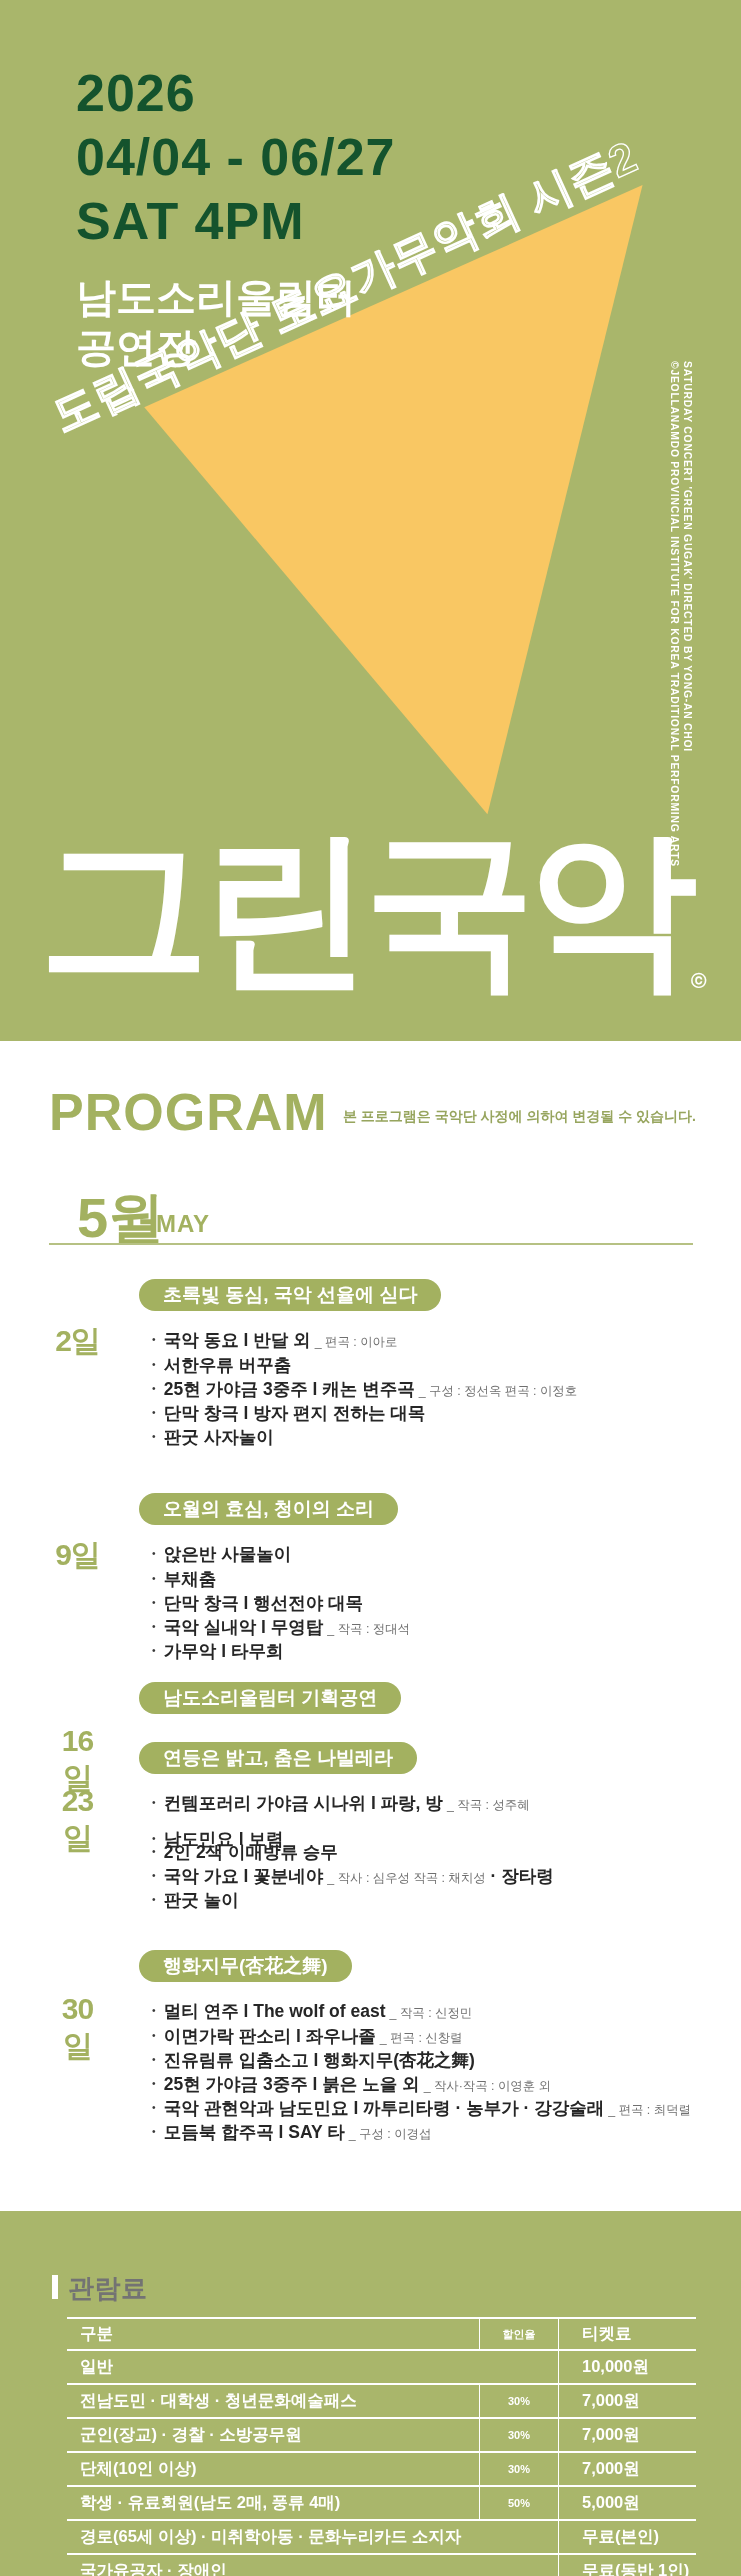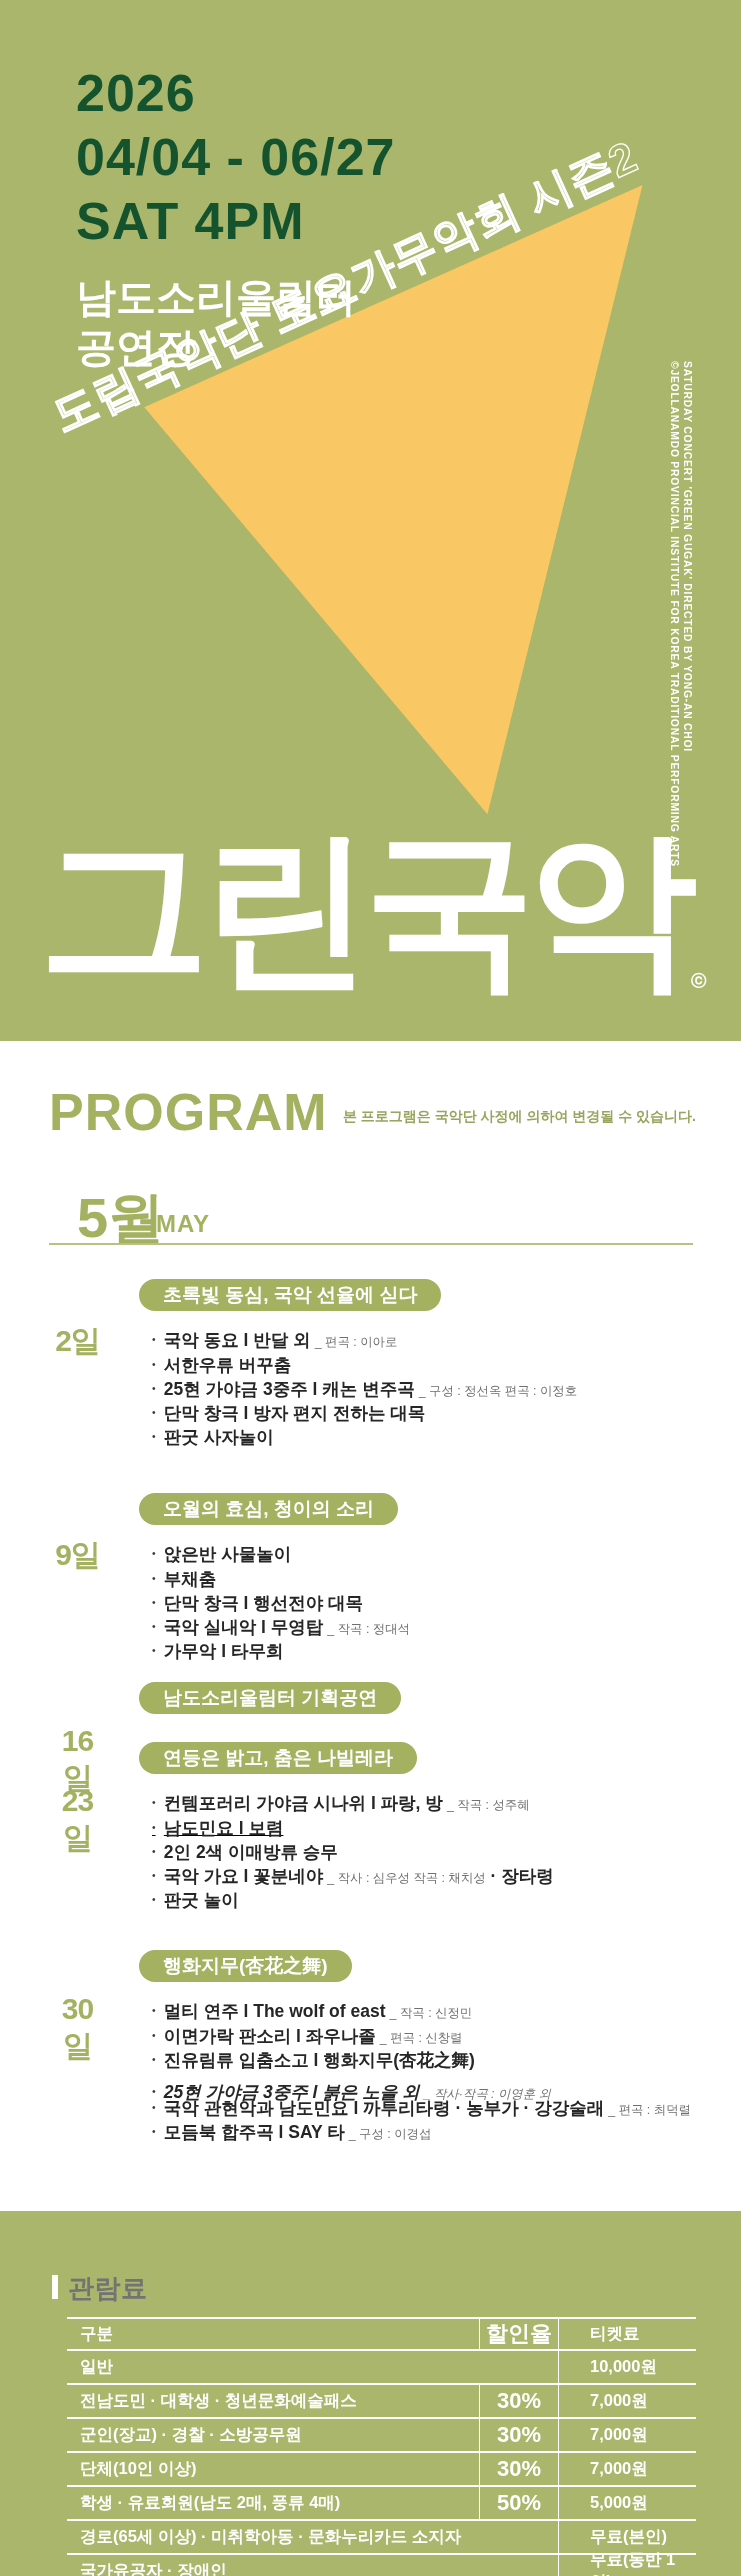--- a/index.html
+++ b/index.html
@@ -48,22 +48,22 @@
   .bottom-green{position:absolute;left:0;top:2211px;width:742px;height:1411px;background:var(--green);}
 
   .sec-head-bar{position:absolute;width:6.2px;height:24px;background:#fff;}
   .sec-head-text{position:absolute;color:#737373;font-size:26px;font-weight:800;letter-spacing:0.5px;}
 
   
   .fee-table{position:absolute;left:67px;top:2317px;width:629px;}
   .fee-row{display:flex;align-items:center;height:34px;border-bottom:2.6px double #fff;color:#fff;}
   .fee-row.header{border-top:2.6px double #fff;font-weight:700;}
   .fee-cat{flex:1;padding-left:13px;font-size:16.5px;font-weight:600;}
-  .fee-disc{width:79px;text-align:center;font-size:22px;font-weight:600;border-left:1px solid #fff;align-self:stretch;display:flex;align-items:center;justify-content:center;}
-  .fee-price{width:138px;padding-left:31px;font-size:16.5px;font-weight:600;border-left:1px solid #fff;align-self:stretch;display:flex;align-items:center;}
+  .fee-disc{width:79px;text-align:center;font-size:11px;font-weight:600;border-left:1px solid #fff;align-self:stretch;display:flex;align-items:center;justify-content:center;}
+  .fee-price{width:138px;padding-left:23px;font-size:16.5px;font-weight:600;border-left:1px solid #fff;align-self:stretch;display:flex;align-items:center;}
 </style>
 </head>
 <body>
 
 <div class="poster">
 
   <div class="hero">
     <svg class="tri-svg" viewBox="0 0 1440 2020">
       <polygon points="280,790 1247,359 946,1580" fill="#f9c763"></polygon>
     </svg>
@@ -108,32 +108,32 @@
         <div class="p-item" style="top: 144px;"><span class="p-bullet">•</span><span class="p-main">가무악 l 타무희</span></div>
       </div>
       <div class="p-section" style="top: 1684px;">
         <div class="p-day">16일</div>
         <div class="p-pill">남도소리울림터 기획공연</div>
       </div>
       <div class="p-section" style="top: 1744px;">
         <div class="p-day">23일</div>
         <div class="p-pill">연등은 밝고, 춤은 나빌레라</div>
         <div class="p-item" style="top: 47px; text-align: right;"><span class="p-bullet">•</span><span class="p-main">컨템포러리 가야금 시나위 l 파랑, 방</span><span class="p-sub">_ 작곡 : 성주혜</span></div>
-        <div class="p-item" style="top: 72px; text-decoration: underline;"><span class="p-bullet">•</span><span class="p-main">남도민요 l 보렴</span></div>
+        <div class="p-item" style="top: 83px;"><span class="p-bullet">•</span><span class="p-main">남도민요 l 보렴</span></div>
         <div class="p-item" style="top: 96px;"><span class="p-bullet">•</span><span class="p-main">2인 2색 이매방류 승무</span></div>
         <div class="p-item" style="top: 120px;"><span class="p-bullet">•</span><span class="p-main">국악 가요 l 꽃분네야</span><span class="p-sub">_ 작사 : 심우성  작곡 : 채치성</span><span class="p-main"> · 장타령</span></div>
         <div class="p-item" style="top: 144px;"><span class="p-bullet">•</span><span class="p-main">판굿 놀이</span></div>
       </div>
       <div class="p-section" style="top: 1952px;">
         <div class="p-day">30일</div>
         <div class="p-pill">행화지무(杏花之舞)</div>
         <div class="p-item" style="top: 47px;"><span class="p-bullet">•</span><span class="p-main">멀티 연주 l The wolf of east</span><span class="p-sub">_ 작곡 : 신정민</span></div>
         <div class="p-item" style="top: 72px;"><span class="p-bullet">•</span><span class="p-main">이면가락 판소리 l 좌우나졸</span><span class="p-sub">_ 편곡 : 신창렬</span></div>
         <div class="p-item" style="top: 96px;"><span class="p-bullet">•</span><span class="p-main">진유림류 입춤소고 l 행화지무(杏花之舞)</span></div>
-        <div class="p-item" style="top: 128px; font-style: italic;"><span class="p-bullet">•</span><span class="p-main">25현 가야금 3중주 l 붉은 노을 외</span><span class="p-sub">_ 작사·작곡 : 이영훈 외</span></div>
+        <div class="p-item" style="top: 120px;"><span class="p-bullet">•</span><span class="p-main">25현 가야금 3중주 l 붉은 노을 외</span><span class="p-sub">_ 작사·작곡 : 이영훈 외</span></div>
         <div class="p-item" style="top: 144px;"><span class="p-bullet">•</span><span class="p-main">국악 관현악과 남도민요 l 까투리타령 · 농부가 · 강강술래</span><span class="p-sub">_ 편곡 : 최덕렬</span></div>
         <div class="p-item" style="top: 168px;"><span class="p-bullet">•</span><span class="p-main">모듬북 합주곡 l SAY 타</span><span class="p-sub">_ 구성 : 이경섭</span></div>
       </div>
     </div>
 
   <div class="bottom-green"></div>
 
   <div class="sec-head-bar" style="left:52px;top:2275px;"></div>
   <div class="sec-head-text" style="left:68px;top:2271px;">관람료</div>
   <div class="fee-table" id="fee-table">

